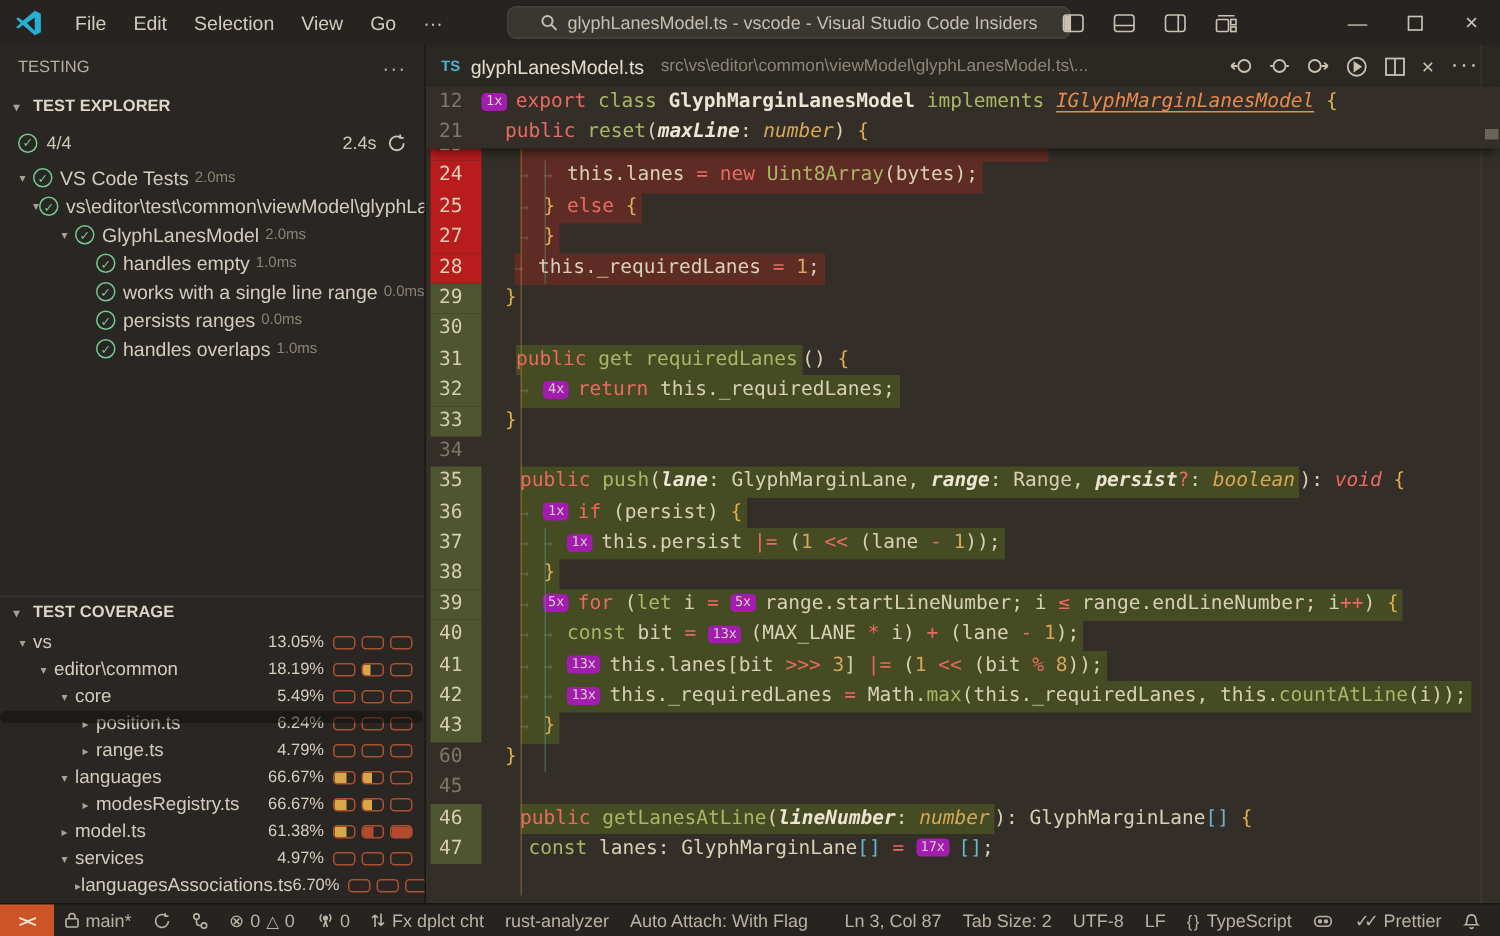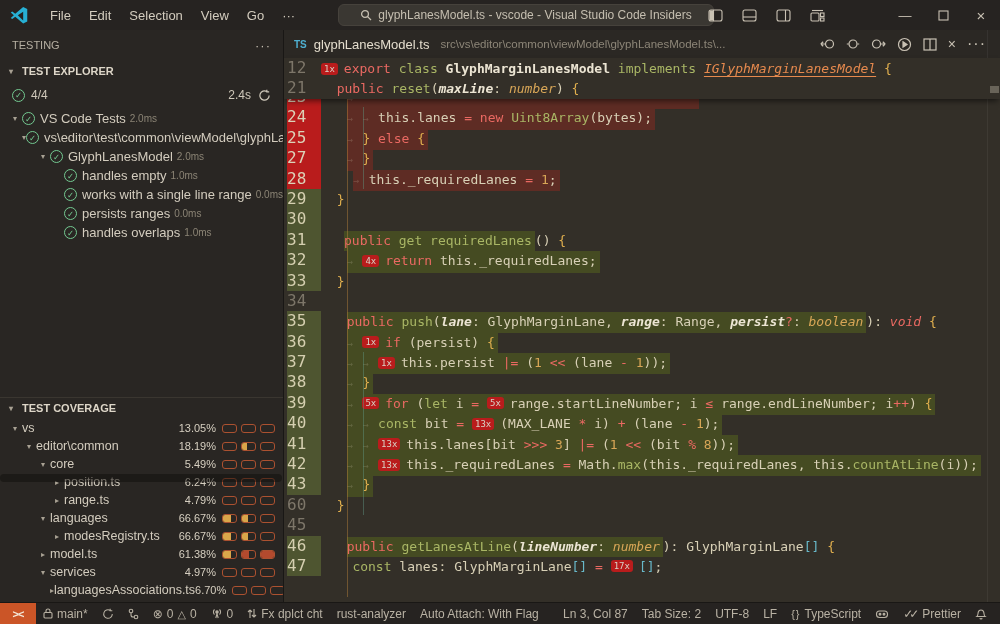--- a/index.html
+++ b/index.html
@@ -58,30 +58,30 @@
   .tab-file{color:#e4ddcd;font-size:13px}
   .tab-crumb{color:#8d8678;font-size:11.5px;margin-left:4px;white-space:nowrap;overflow:hidden;flex:1 1 auto}
   .tab-actions{display:flex;align-items:center;gap:11px;color:#c9c2b4;margin-left:auto;padding-right:4px}
   .tab-actions .ic{display:flex;align-items:center}
 
   .sticky{position:absolute;left:0;right:0;top:28px;height:41px;background:#332f28;z-index:3;
     box-shadow:0 4px 6px -2px rgba(0,0,0,.55)}
   .codearea{position:absolute;left:0;right:0;top:69px;bottom:0;overflow:hidden;z-index:1}
 
   .cl-row{height:20.4px;line-height:20.4px;white-space:nowrap;font-family:"DejaVu Sans Mono",monospace;font-size:13px}
-  .cl-num{display:inline-block;width:34px;margin-left:3px;text-align:left;padding-right:7px;
-    font-size:16px;color:#7d7669;font-family:"DejaVu Sans Mono",monospace}
+  .cl-num{display:inline-block;width:34px;margin-left:3px;text-align:center;padding-right:7px;
+    font-size:13px;color:#7d7669;font-family:"DejaVu Sans Mono",monospace}
   .gut-r{background:#b91c1c;color:#dcd2b8}
   .gut-g{background:#4e5530;color:#d5cfb0}
   .cl-content{display:inline-block;padding-left:10px}
   .hl{display:inline-block;padding-right:3px}
   .hl-r{background:#5e2c24}
   .hl-g{background:#454b22}
   .ws{display:inline-block;width:15.7px;color:rgba(216,206,180,.22);font-size:10px}
-  .badge{display:inline-block;background:#b91c1c;color:#d8d2c6;font-size:9px;line-height:12px;
+  .badge{display:inline-block;background:#a21caf;color:#d8d2c6;font-size:9px;line-height:12px;
     padding:0 3px;border-radius:3px;margin-right:6px;vertical-align:1.5px;font-family:"DejaVu Sans Mono",monospace}
   .tk-k{color:#ea6962}.tk-g{color:#a9b665}.tk-t{color:#d8d0b6}.tk-o{color:#d8a657}
   .tk-oi{color:#d8a657;font-style:italic}.tk-y{color:#e0af4e}
   .tk-w{color:#ece5d3;font-weight:bold}
   .tk-u{color:#e78a4e;font-style:italic;text-decoration:underline;text-underline-offset:3px}
   .tk-p{color:#ece5d3;font-weight:bold;font-style:italic}
   .tk-b{color:#68b8c9}.tk-ki{color:#ea6962;font-style:italic}
   .guide{position:absolute;width:1px;z-index:0}
   .ruler{position:absolute;top:0;bottom:0;left:703px;width:1px;background:rgba(255,255,255,.055);z-index:0}
   .vthumb{position:absolute;top:56px;right:1px;width:9px;height:7px;background:rgba(150,143,130,.55);z-index:5}
@@ -409,21 +409,21 @@
           <div class="cl-row"><span class="cl-num ">21</span><span class="cl-content" style="padding-left: 15.7px;"><span class="tk-k">public</span><span class="tk-t"> </span><span class="tk-g">reset</span><span class="tk-t">(</span><span class="tk-p">maxLine</span><span class="tk-t">: </span><span class="tk-oi">number</span><span class="tk-t">) </span><span class="tk-y">{</span></span></div>
         </div>
       <div class="codearea">
         <div class="guide" style="left:63px;top:0;height:498px;background:rgba(186,134,60,.45)"></div>
         <div class="guide" style="left:79px;top:8px;height:82px;background:rgba(96,150,130,.45)"></div>
         <div class="guide" style="left:79px;top:253px;height:163px;background:rgba(96,150,130,.45)"></div>
       <div class="cl-row" style="margin-top: -12px;"><span class="cl-num gut-r">23</span><span class="cl-content"><span class="hl hl-r" style="margin-left: 15.7px; min-width: 352px;"><span class="ws">→</span></span></span></div>
           <div class="cl-row"><span class="cl-num gut-r">24</span><span class="cl-content"><span class="hl hl-r" style="margin-left: 15.7px;"><span class="ws">→</span><span class="ws">→</span><span class="tk-t">this.lanes </span><span class="tk-k">=</span><span class="tk-t"> </span><span class="tk-k">new</span><span class="tk-t"> </span><span class="tk-g">Uint8Array</span><span class="tk-t">(bytes);</span></span></span></div>
           <div class="cl-row"><span class="cl-num gut-r">25</span><span class="cl-content"><span class="hl hl-r" style="margin-left: 15.7px;"><span class="ws">→</span><span class="tk-y">}</span><span class="tk-t"> </span><span class="tk-k">else</span><span class="tk-t"> </span><span class="tk-y">{</span></span></span></div>
           <div class="cl-row"><span class="cl-num gut-r">27</span><span class="cl-content"><span class="hl hl-r" style="margin-left: 15.7px;"><span class="ws">→</span><span class="tk-y">}</span></span></span></div>
-          <div class="cl-row"><span class="cl-num gut-r">28</span><span class="cl-content"><span class="hl hl-r" style="margin-left: 22px;"><span class="ws">→</span><span class="tk-t">this._requiredLanes </span><span class="tk-k">=</span><span class="tk-t"> </span><span class="tk-o">1</span><span class="tk-t">;</span></span></span></div>
+          <div class="cl-row"><span class="cl-num gut-r">28</span><span class="cl-content"><span class="hl hl-r" style="margin-left: 12px;"><span class="ws">→</span><span class="tk-t">this._requiredLanes </span><span class="tk-k">=</span><span class="tk-t"> </span><span class="tk-o">1</span><span class="tk-t">;</span></span></span></div>
           <div class="cl-row"><span class="cl-num gut-g">29</span><span class="cl-content" style="padding-left: 15.7px;"><span class="tk-y">}</span></span></div>
           <div class="cl-row"><span class="cl-num gut-g">30</span><span class="cl-content" style="padding-left: 0px;"></span></div>
           <div class="cl-row"><span class="cl-num gut-g">31</span><span class="cl-content"><span class="hl hl-g" style="margin-left: 13px;"><span class="tk-k">public</span><span class="tk-t"> </span><span class="tk-g">get</span><span class="tk-t"> </span><span class="tk-g">requiredLanes</span></span><span class="tk-t">() </span><span class="tk-y">{</span></span></div>
           <div class="cl-row"><span class="cl-num gut-g">32</span><span class="cl-content"><span class="hl hl-g" style="margin-left: 15.7px;"><span class="ws">→</span><span class="badge">4x</span><span class="tk-k">return</span><span class="tk-t"> this._requiredLanes;</span></span></span></div>
           <div class="cl-row"><span class="cl-num gut-g">33</span><span class="cl-content" style="padding-left: 15.7px;"><span class="tk-y">}</span></span></div>
           <div class="cl-row"><span class="cl-num ">34</span><span class="cl-content" style="padding-left: 0px;"></span></div>
           <div class="cl-row"><span class="cl-num gut-g">35</span><span class="cl-content"><span class="hl hl-g" style="margin-left: 15.7px;"><span class="tk-k">public</span><span class="tk-t"> </span><span class="tk-g">push</span><span class="tk-t">(</span><span class="tk-p">lane</span><span class="tk-t">: GlyphMarginLane, </span><span class="tk-p">range</span><span class="tk-t">: Range, </span><span class="tk-p">persist</span><span class="tk-k">?</span><span class="tk-t">: </span><span class="tk-oi">boolean</span></span><span class="tk-t">): </span><span class="tk-ki">void</span><span class="tk-t"> </span><span class="tk-y">{</span></span></div>
           <div class="cl-row"><span class="cl-num gut-g">36</span><span class="cl-content"><span class="hl hl-g" style="margin-left: 15.7px;"><span class="ws">→</span><span class="badge">1x</span><span class="tk-k">if</span><span class="tk-t"> (persist) </span><span class="tk-y">{</span></span></span></div>
           <div class="cl-row"><span class="cl-num gut-g">37</span><span class="cl-content"><span class="hl hl-g" style="margin-left: 15.7px;"><span class="ws">→</span><span class="ws">→</span><span class="badge">1x</span><span class="tk-t">this.persist </span><span class="tk-k">|=</span><span class="tk-t"> (</span><span class="tk-o">1</span><span class="tk-t"> </span><span class="tk-k">&lt;&lt;</span><span class="tk-t"> (lane </span><span class="tk-k">-</span><span class="tk-t"> </span><span class="tk-o">1</span><span class="tk-t">));</span></span></span></div>
           <div class="cl-row"><span class="cl-num gut-g">38</span><span class="cl-content"><span class="hl hl-g" style="margin-left: 15.7px;"><span class="ws">→</span><span class="tk-y">}</span></span></span></div>

